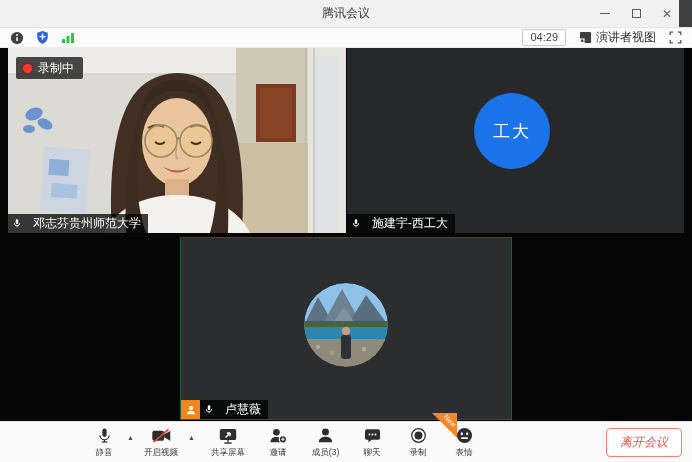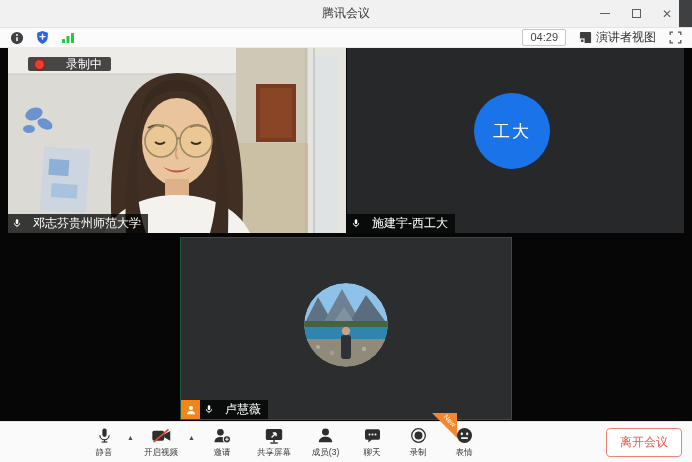--- a/index.html
+++ b/index.html
@@ -29,21 +29,21 @@
   .view-mode { display:flex; align-items:center; gap:4px; font-size:12px; color:#333; cursor:pointer;justify-content:center; }
   .sb-icon { display:flex; align-items:center; cursor:pointer; }
 
   
   .stage { position:absolute; top:48px; left:0; width:692px; height:373px; background:#060606; }
   .tile { position:absolute; overflow:hidden; }
   .tile-1 { left:8px;  top:0; width:338px; height:185px; background:#dcdad4; }
   .tile-2 { left:347px; top:0; width:337px; height:185px; background:#27282a; }
   .tile-3 { left:180px; top:189px; width:332px; height:183px; background:#2b2d2e; border:1px solid #1d5c38; }
 
-  .rec-badge { position:absolute; left:20px; top:9px; height:14px; display:flex; align-items:center; gap:22px;
+  .rec-badge { position:absolute; left:8px; top:9px; height:22px; display:flex; align-items:center; gap:6px;
                background:rgba(33,33,33,.82); border-radius:2px; padding:0 9px 0 7px; z-index:3; }
   .rec-dot { width:9px; height:9px; border-radius:50%; background:#ef3b30; box-shadow:0 0 0 2px rgba(150,30,24,.55); }
   .rec-text { color:#fff; font-size:12px; }
 
   .nameplate { position:absolute; left:0; bottom:0; display:flex; align-items:stretch; z-index:3; }
   .np-body { display:flex; align-items:center; gap:11px; background:rgba(0,0,0,.75);
              color:#fff; font-size:12px; padding:0 7px 0 4px; height:19px; }
   .host-badge { width:19px; height:19px; background:#f08519; display:flex; align-items:center; justify-content:center; }
 
   .blue-avatar { position:absolute; left:127px; top:45px; width:76px; height:76px; border-radius:50%;
@@ -56,21 +56,21 @@
              border-top:1px solid #e3e3e3; display:flex; align-items:center; padding-left:84px; }
   .tb-item { position:relative; display:flex; flex-direction:column; align-items:center; justify-content:center;
              height:40px; cursor:pointer; flex:0 0 auto; }
   .tb-item .ic { height:20px; display:flex; align-items:flex-end; justify-content:center; }
   .tb-item .lbl { font-size:9px; color:#3b3b3b; margin-top:1px; white-space:nowrap; transform:scale(.95); }
   .tb-caret { width:13px; height:40px; display:flex; align-items:center; justify-content:center;
               font-size:7px; color:#4d4d4d; cursor:pointer; padding-bottom:9px; flex:0 0 auto; }
   .tb-spacer { flex:1; }
   .leave-btn { margin-right:10px; border:1px solid #ea8277; background:#fff; color:#e85a4c;
                font-size:12px; padding:5px 13px; border-radius:4px; cursor:pointer;
-               font-family:"Liberation Sans","DejaVu Sans",sans-serif; }
+               font-family:"Liberation Sans","DejaVu Sans",sans-serif;font-style:italic; }
   .new-ribbon { position:absolute; top:-9px; right:-17px; width:25px; height:25px; background:#f5862b;
                 clip-path:polygon(0 0,100% 0,100% 100%); z-index:4; }
   .new-ribbon span { position:absolute; top:4px; right:0px; transform:rotate(45deg);
                      color:#fff; font-size:7px; }
 
   .w40 { width:40px; } .w48 { width:48px; } .w52 { width:52px; margin-left:4px; }
   .w44 { width:44px; margin-left:2px; } .w46 { width:46px; margin-left:2px; }
 </style>
 </head>
 <body>
@@ -278,44 +278,44 @@
             <path d="M15 8l7-3.8v11.1L15 11.5z" fill="#2e2e2e"></path>
             <line x1="3" y1="17" x2="20" y2="2.5" stroke="#e5443a" stroke-width="2"></line>
           </svg>
       </span>
       <span class="lbl">开启视频</span>
     </div>
     <div class="tb-caret">
         <span>▲</span>
       </div>
 
+    <div class="tb-item w52">
+      <span class="ic">
+        <svg width="20" height="18" viewBox="0 0 24 22">
+            <rect x="2" y="2.5" width="20" height="13.5" rx="2" fill="#2e2e2e"></rect>
+            <path d="M9 12.8 14.2 7.6 M14.5 7.3h-4 M14.5 7.3v4" stroke="#fff" stroke-width="1.7" fill="none"></path>
+            <line x1="12" y1="16" x2="12" y2="19" stroke="#2e2e2e" stroke-width="1.7"></line>
+            <line x1="7.5" y1="19.6" x2="16.5" y2="19.6" stroke="#2e2e2e" stroke-width="1.7"></line>
+          </svg>
+      </span>
+      <span class="lbl">共享屏幕</span>
+    </div>
+
     <div class="tb-item w44">
       <span class="ic">
         <svg width="20" height="19" viewBox="0 0 24 24">
             <circle cx="10" cy="8" r="4.2" fill="#2e2e2e"></circle>
             <path d="M2.5 20.5c0-4.2 3.3-6.6 7.5-6.6s7.5 2.4 7.5 6.6z" fill="#2e2e2e"></path>
             <circle cx="18.2" cy="16.8" r="4.6" fill="#2e2e2e" stroke="#fafafa" stroke-width="1.4"></circle>
             <path d="M18.2 14.6v4.4M16 16.8h4.4" stroke="#fafafa" stroke-width="1.4"></path>
           </svg>
       </span>
       <span class="lbl">邀请</span>
     </div>
 
-    <div class="tb-item w52">
-      <span class="ic">
-        <svg width="20" height="18" viewBox="0 0 24 22">
-            <rect x="2" y="2.5" width="20" height="13.5" rx="2" fill="#2e2e2e"></rect>
-            <path d="M9 12.8 14.2 7.6 M14.5 7.3h-4 M14.5 7.3v4" stroke="#fff" stroke-width="1.7" fill="none"></path>
-            <line x1="12" y1="16" x2="12" y2="19" stroke="#2e2e2e" stroke-width="1.7"></line>
-            <line x1="7.5" y1="19.6" x2="16.5" y2="19.6" stroke="#2e2e2e" stroke-width="1.7"></line>
-          </svg>
-      </span>
-      <span class="lbl">共享屏幕</span>
-    </div>
-
     <div class="tb-item w46">
       <span class="ic">
         <svg width="19" height="19" viewBox="0 0 24 24">
             <circle cx="12" cy="7.6" r="4.4" fill="#2e2e2e"></circle>
             <path d="M3.5 20.5c0-4.4 3.8-6.8 8.5-6.8s8.5 2.4 8.5 6.8z" fill="#2e2e2e"></path>
           </svg>
       </span>
       <span class="lbl">成员(3)</span>
     </div>
 

